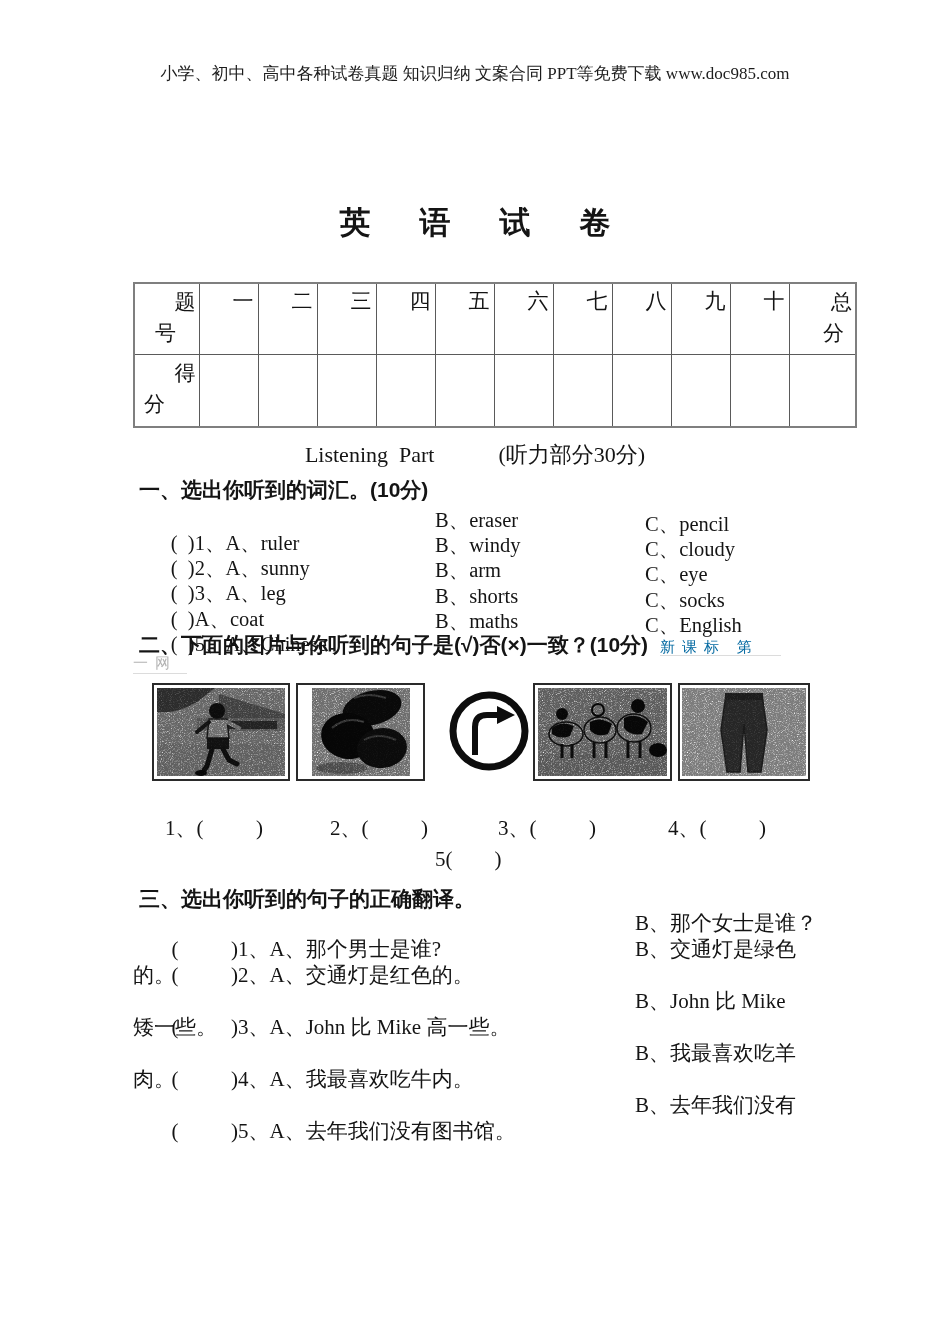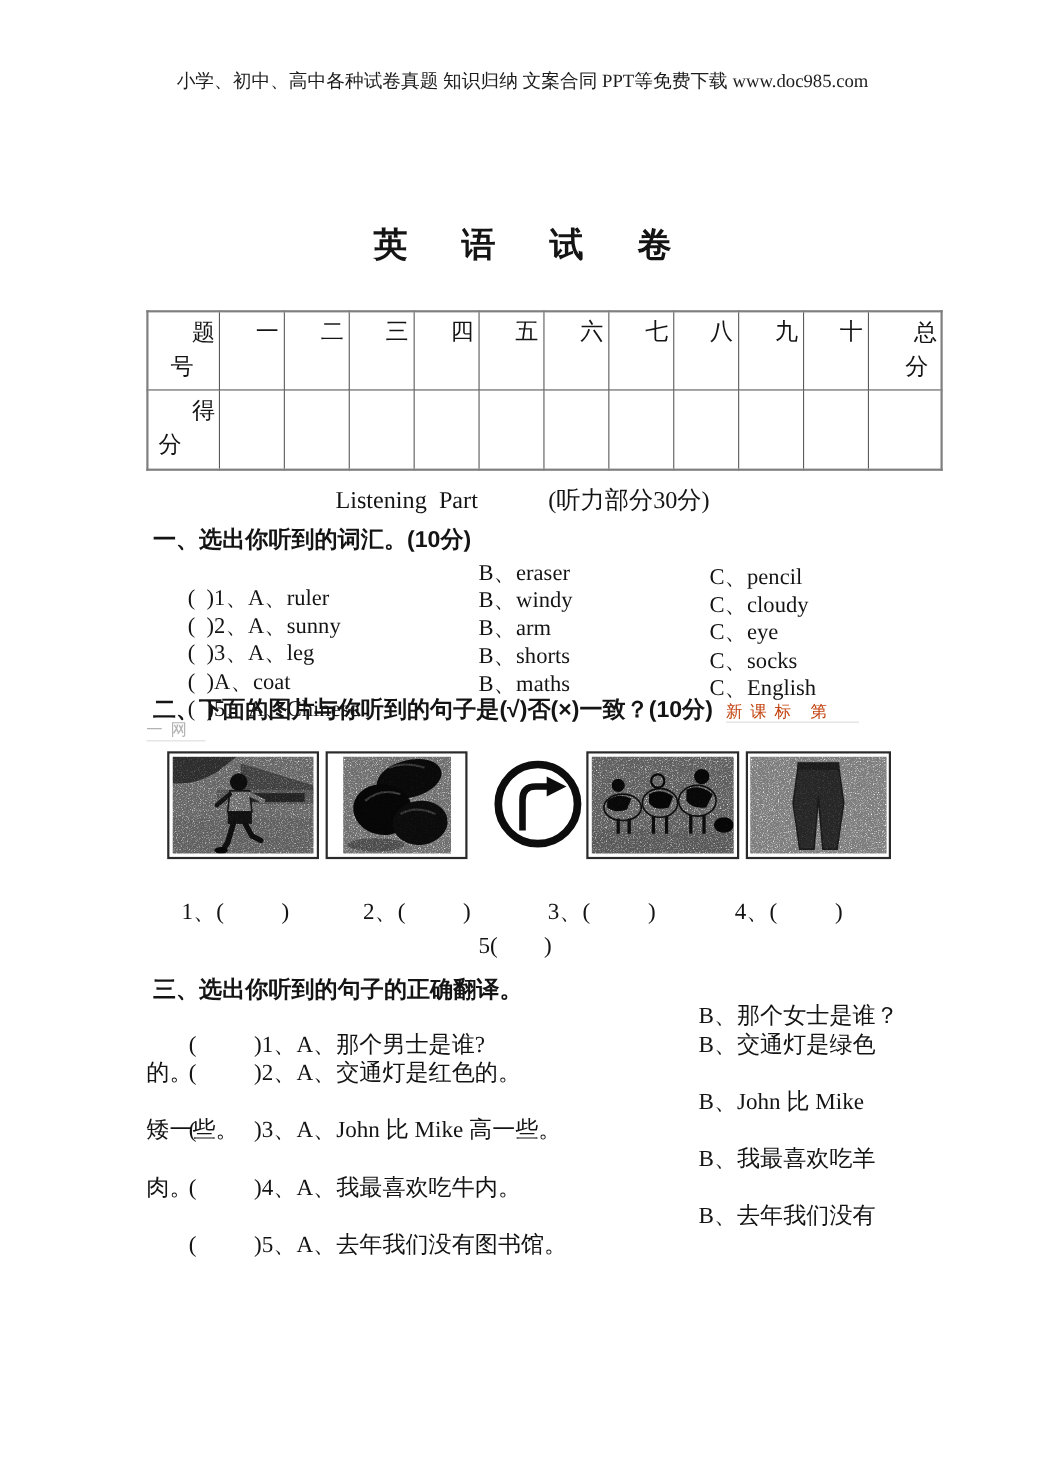--- a/index.html
+++ b/index.html
@@ -28,21 +28,21 @@
   .part-en{white-space:pre;margin-right:64px;}
 
   .h-black{font-family:"Liberation Sans","DejaVu Sans",sans-serif;font-weight:bold;font-size:21px;}
   .s1h{top:476px;left:139px;}
   .s1rows{top:506px;left:140px;font-size:20.5px;width:720px;}
   .s1row{position:relative;height:25.2px;white-space:pre;}
   .s1b{position:absolute;left:295px;top:0;white-space:pre;}
   .s1c{position:absolute;left:505px;top:4px;white-space:pre;}
 
   .s2h{top:631px;left:139px;}
-  .wm{color:#c2410c;font-size:15px;font-weight:normal;letter-spacing:7px;
+  .wm{color:#0369a1;font-size:15px;font-weight:normal;letter-spacing:7px;
       font-family:"Liberation Serif","DejaVu Serif",serif;
       border-bottom:1px solid #dcdcdc;padding-right:22px;margin-left:12px;}
   .wm2{top:654px;left:133px;color:#b3b3b3;font-size:15px;letter-spacing:7px;
        border-bottom:1px solid #dcdcdc;padding-right:10px;}
 
   .fig{position:absolute;top:683px;height:98px;box-sizing:border-box;border:2px solid #2a2a2a;
        background:#fff;display:flex;align-items:center;justify-content:center;}
   .fig1{left:152px;width:138px;}
   .fig2{left:296px;width:129px;}
   .fig3{left:533px;width:139px;}

